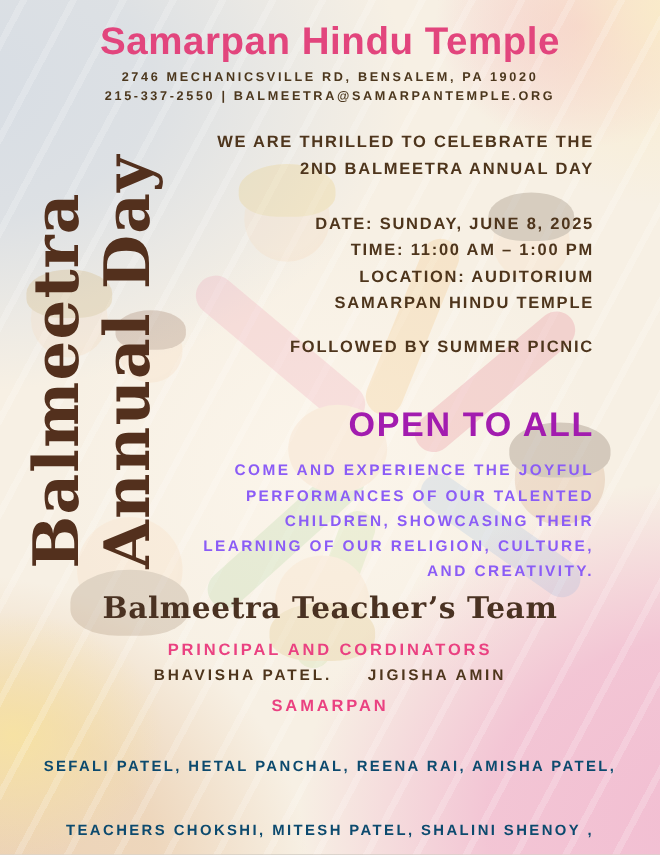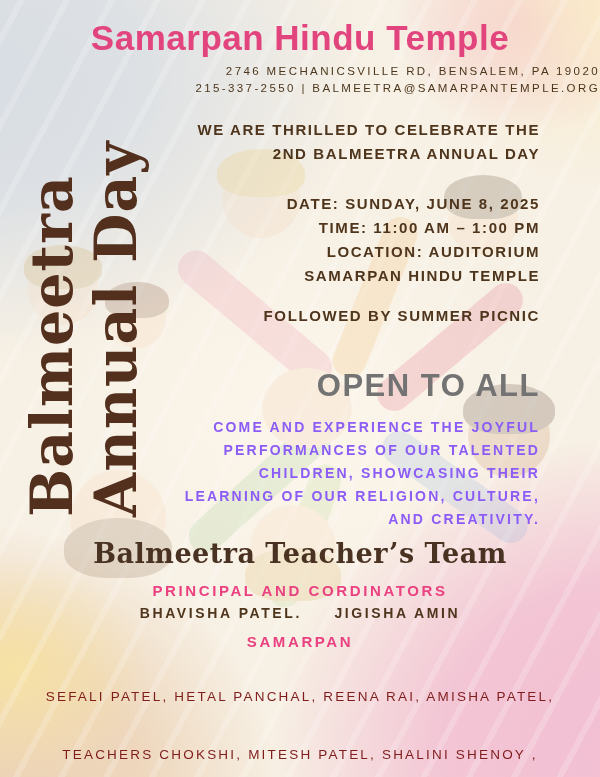--- a/index.html
+++ b/index.html
@@ -49,21 +49,21 @@
   .head.h4{left:108px;top:290px;width:58px;height:58px;}   .head.h4::before{background:#7b4a2e;}
   .head.h5{left:468px;top:395px;width:82px;height:82px;background:radial-gradient(circle at 45% 42%, #c98e63 0 58%, #b57848 100%);} .head.h5::before{background:#4c3322;}
   .head.h6{left:70px;top:470px;width:96px;height:96px;}    .head.h6::before{top:auto;bottom:-12%;background:#8a6a4a;}
   .head.h7{left:250px;top:505px;width:86px;height:86px;}   .head.h7::before{top:auto;bottom:-12%;background:#d9b45e;}
   
   .header{position:absolute;left:0;top:18px;width:100%;text-align:center;z-index:3;}
   .temple-title{
     margin:0;font-size:35px;font-weight:bold;letter-spacing:.5px;
     color:#e2457d;font-family:"Liberation Sans", sans-serif;
   }
-  .addr{font-size:11.5px;font-weight:normal;letter-spacing:2.4px;color:#4c371d;margin-top:7px;text-align:right;}
+  .addr{font-size:11.5px;font-weight:bold;letter-spacing:2.4px;color:#4c371d;margin-top:7px;}
   .addr + .addr{margin-top:5px;}
   
   .vwrap{position:absolute;left:20px;top:112px;width:160px;height:405px;z-index:3;}
   .vtext{
     position:absolute;left:0;top:405px;width:405px;height:160px;
     transform-origin:0 0;transform:rotate(-90deg);
     font-family:"DejaVu Serif","Liberation Serif",serif;
     font-weight:bold;font-size:57px;line-height:1.13;letter-spacing:1px;
     color:#53301d;white-space:nowrap;
   }
@@ -74,34 +74,34 @@
   }
   .invite-h{
     font-size:27px;font-weight:bold;letter-spacing:1px;color:#e2457d;
     margin-bottom:8px;
   }
   .b-line{font-size:15px;font-weight:bold;letter-spacing:1.6px;line-height:24px;}
   .block-gap1{height:26px;}
   .block-gap2{height:16px;}
   .block-gap3{height:40px;}
   .open-h{
-    font-size:31px;font-weight:bold;letter-spacing:1.5px;color:#737373;
+    font-size:31px;font-weight:bold;letter-spacing:1.5px;color:#a21caf;
     margin-bottom:12px;
   }
   .p-line{font-size:14px;font-weight:bold;letter-spacing:2.2px;line-height:23px;color:#8b5cf6;}
   
   .team{position:absolute;left:0;bottom:0;width:100%;top:538px;text-align:center;z-index:3;}
   .team-h{
     font-family:"DejaVu Serif","Liberation Serif",serif;
     font-size:27px;font-weight:bold;color:#4a3222;letter-spacing:.5px;
   }
   .role-label{font-size:15px;font-weight:bold;letter-spacing:2.6px;color:#ea4181;margin-top:13px;text-align:center;}
   .names{font-size:14px;font-weight:bold;letter-spacing:2.6px;color:#4e351c;margin-top:6px;white-space:pre;}
   .teachers-label{font-size:15px;font-weight:bold;letter-spacing:2.6px;color:#ea4181;margin-top:12px;}
-  .t-line{font-size:13.5px;font-weight:normal;letter-spacing:2.2px;color:#7f1d1d;line-height:22px;margin-top:36px;}
+  .t-line{font-size:13.5px;font-weight:bold;letter-spacing:2.2px;color:#0c4a6e;line-height:22px;margin-top:36px;}
   .t-lines{margin-top:8px;}
 </style>
 </head>
 <body>
 
 <div class="flyer">
 
   <div class="bg"></div>
   <div class="streaks"></div>
 

